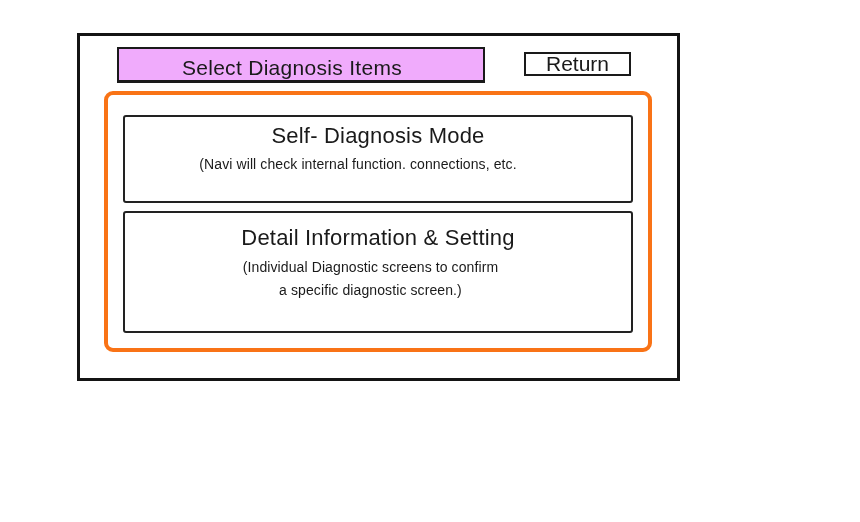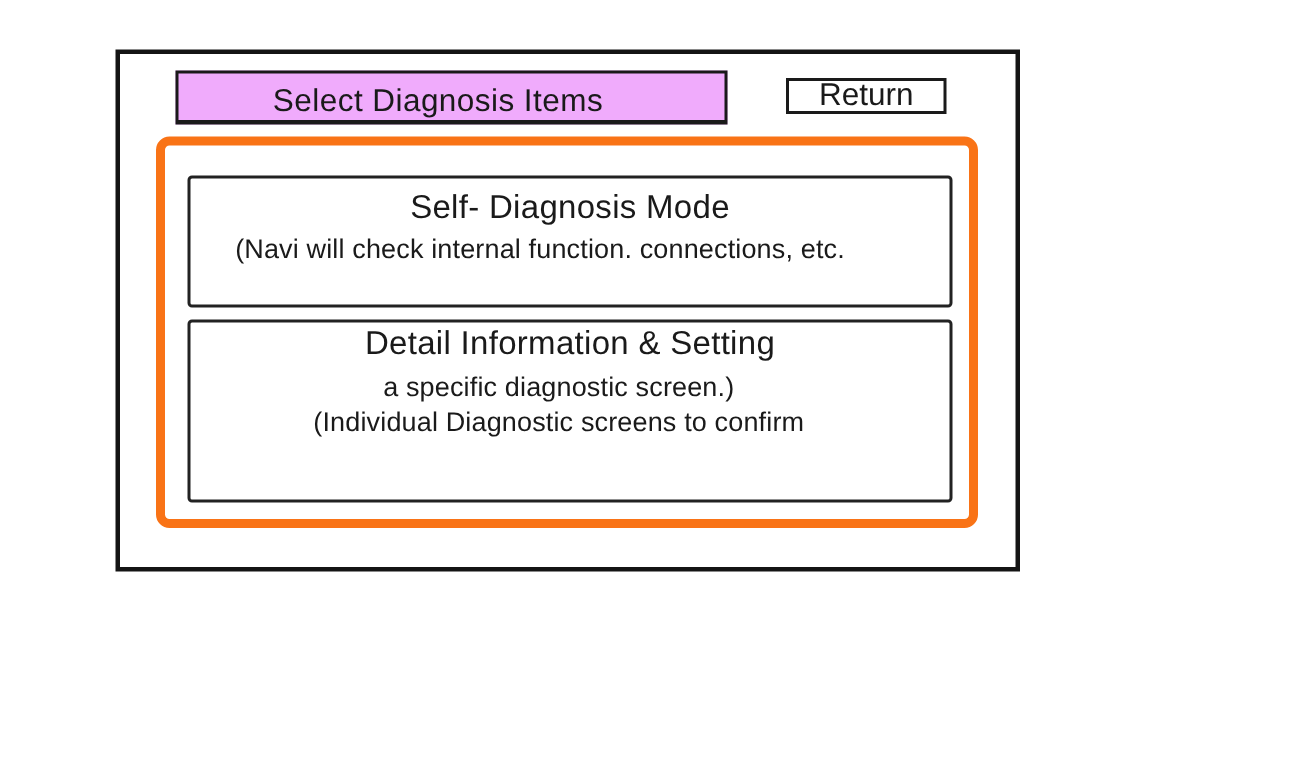--- a/index.html
+++ b/index.html
@@ -54,21 +54,21 @@
     text-align: center;
     padding: 0;
     cursor: pointer;
     white-space: nowrap;
   }
   
   .panel {
     position: absolute;
     left: 24px; top: 55px;
     width: 548px; height: 261px;
-    border: 6px solid #f97316;
+    border: 4px solid #f97316;
     border-radius: 9px;
     background: #ffffff;
   }
   .option-box {
     position: absolute;
     left: 15px;
     width: 510px;
     border: 2px solid #222222;
     border-radius: 3px;
     background: #ffffff;
@@ -77,23 +77,23 @@
   }
   .option-box.first  { top: 20px;  height: 88px;  }
   .option-box.second { top: 116px; height: 122px; }
   .option-heading {
     font-size: 22px;
     line-height: 27px;
     letter-spacing: 0.2px;
     white-space: nowrap;
   }
   .option-box.first  .option-heading { margin-top: 5px; }
-  .option-box.second .option-heading { }
+  .option-box.second .option-heading { margin-top: 11px; }
   .option-desc {
-    font-size: 18px;
+    font-size: 14px;
     line-height: 23px;
     letter-spacing: 0.1px;
   }
   .option-box.first  .option-desc { margin-top: 4px; padding-right: 40px; }
   .option-box.second .option-desc { margin-top: 5px; padding-right: 15px; }
   .option-desc div { white-space: nowrap; }
 </style>
 </head>
 <body>
 
@@ -111,20 +111,20 @@
       <div class="option-box first">
         <div class="option-heading">Self- Diagnosis Mode</div>
         <div class="option-desc">
           <div>(Navi will check internal function. connections, etc.</div>
         </div>
       </div>
 
       <div class="option-box second">
         <div class="option-heading">Detail Information &amp; Setting</div>
         <div class="option-desc">
+          <div>(Individual Diagnostic screens to confirm</div>
           <div>a specific diagnostic screen.)</div>
-          <div>(Individual Diagnostic screens to confirm</div>
         </div>
       </div>
 
     </div>
   </div>
 </div>
 
 </body></html>

